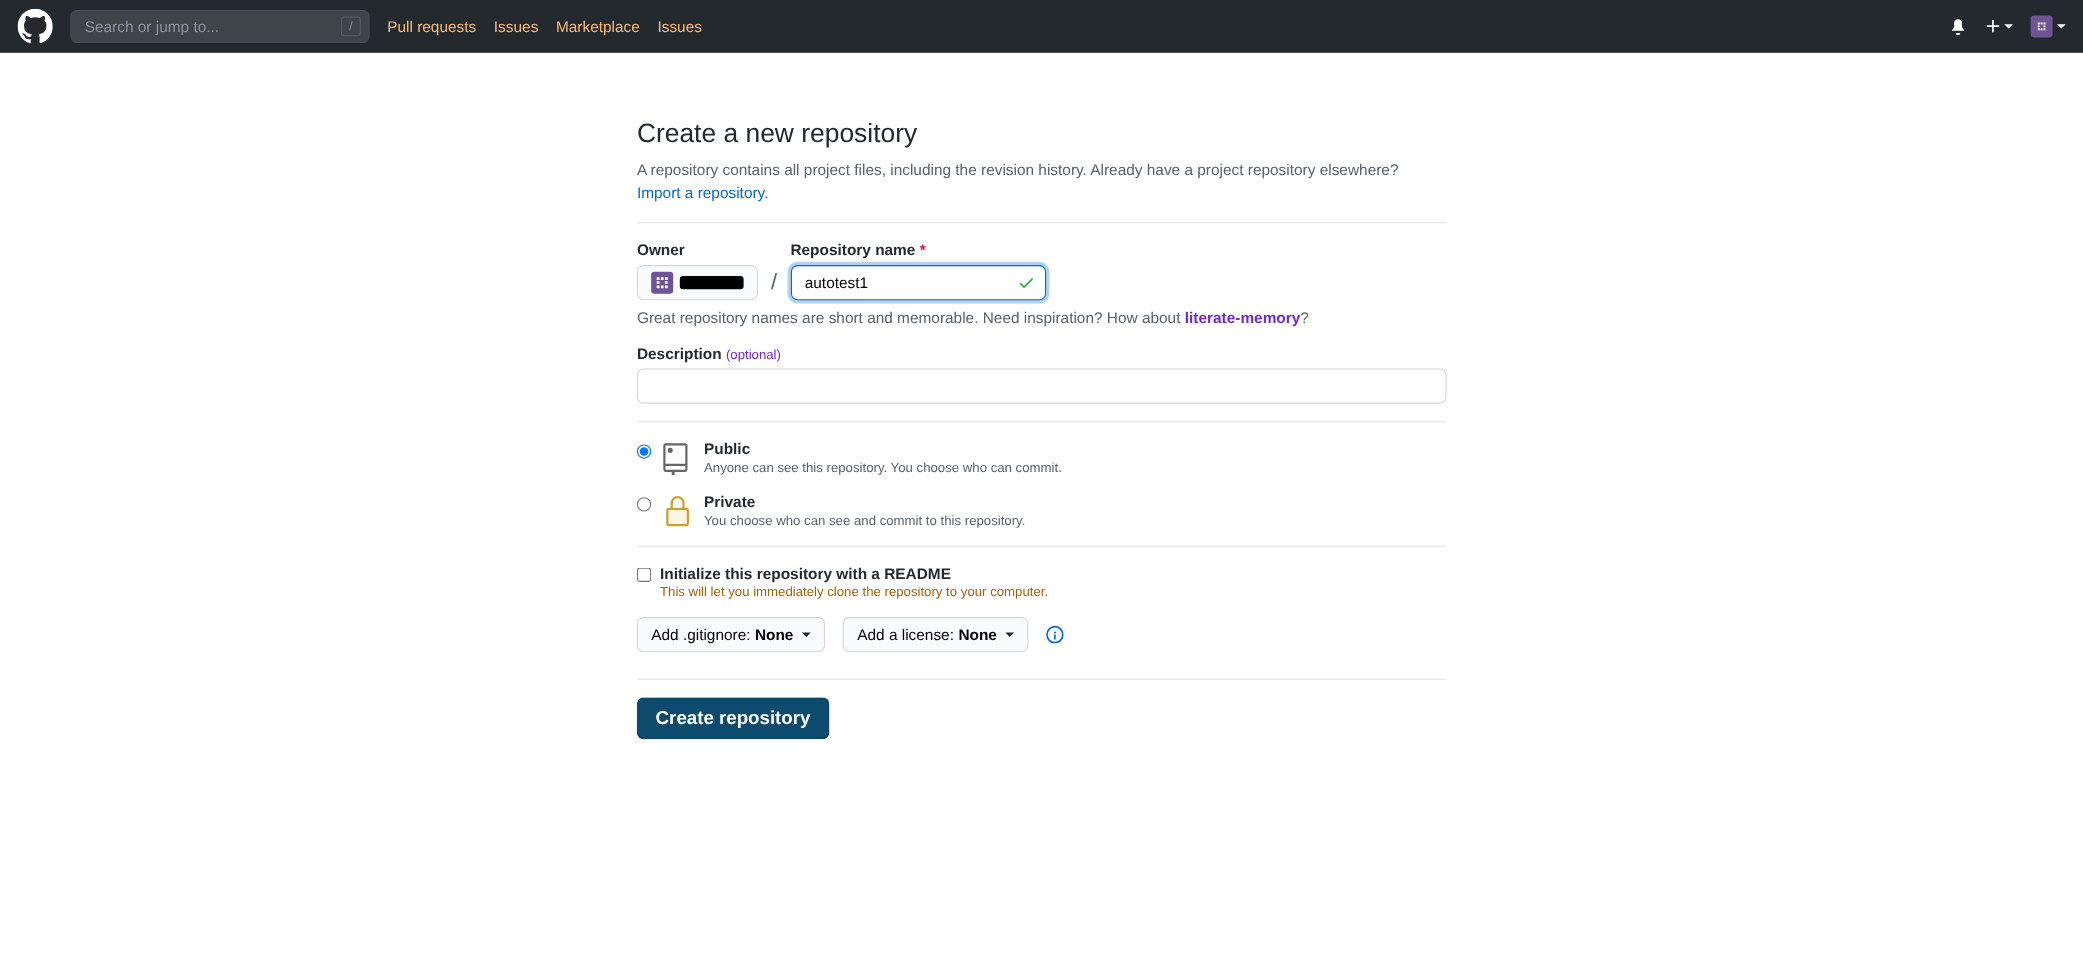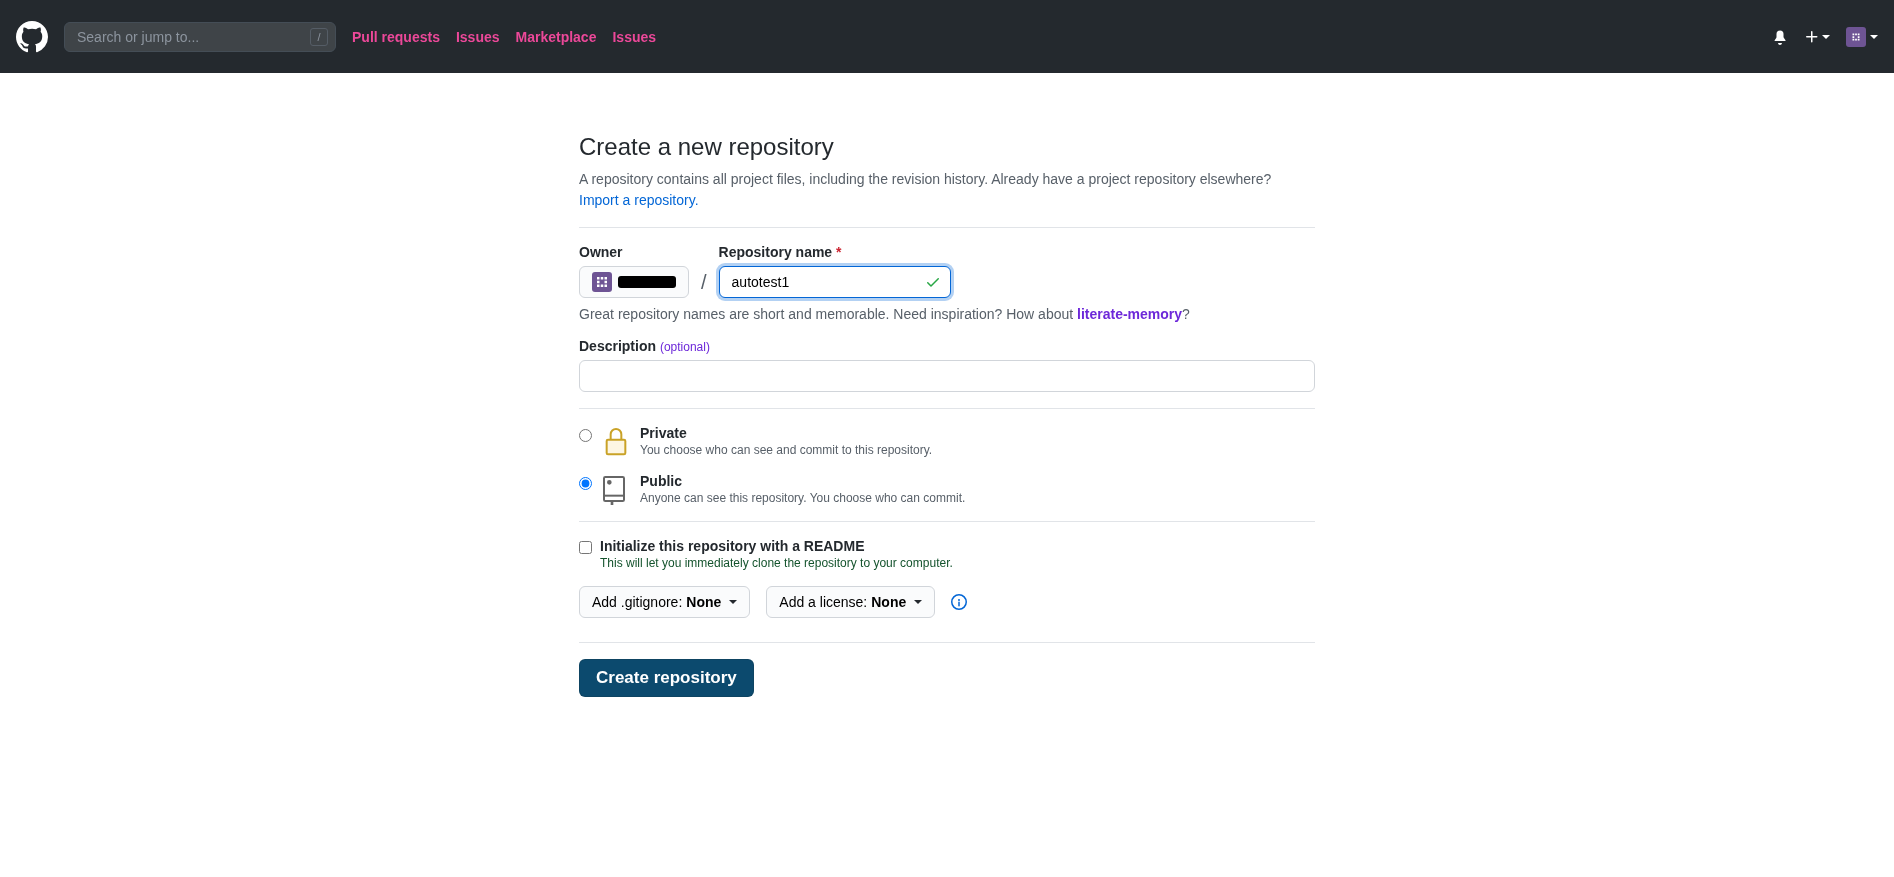--- a/index.html
+++ b/index.html
@@ -1,26 +1,26 @@
 <!DOCTYPE html>
 <html><head>
   <meta charset="utf-8">
   <style>
     * { box-sizing: border-box; margin: 0; padding: 0; }
     body { font-family: -apple-system, BlinkMacSystemFont, "Segoe UI", Helvetica, Arial, sans-serif; font-size: 14px; color: #24292e; background: #fff; }
     
     
-    .header { background: #24292e; height: 73px; display: flex; align-items: center; padding: 0 16px; }
+    .header { background: #24292e; height: 48px; display: flex; align-items: center; padding: 0 16px; }
     .logo { width: 32px; height: 32px; fill: #fff; margin-right: 16px; cursor: pointer; }
     .search-wrap { position: relative; margin-right: 16px; }
     .search-input { background: #3f4448; border: 1px solid #444d56; border-radius: 6px; padding: 6px 30px 6px 12px; width: 272px; color: #fff; font-size: 14px; outline: none; }
     .search-input::placeholder { color: #8c949e; }
     .search-slash { position: absolute; right: 8px; top: 50%; transform: translateY(-50%); border: 1px solid #555d66; border-radius: 3px; width: 18px; height: 18px; display: flex; align-items: center; justify-content: center; font-size: 11px; color: #8c949e; }
     .nav { display: flex; gap: 16px; }
-    .nav a { color: #ec4899; text-decoration: none; font-weight: 700; font-size: 14px; }
+    .nav a { color: #fdba74; text-decoration: none; font-weight: 400; font-size: 14px; }
     .header-right { margin-left: auto; display: flex; align-items: center; gap: 16px; }
     .header-icon { fill: #fff; width: 16px; height: 16px; cursor: pointer; }
     .plus-dropdown { display: flex; align-items: center; gap: 2px; cursor: pointer; }
     .caret-down { width: 0; height: 0; border-left: 4px solid transparent; border-right: 4px solid transparent; border-top: 4px solid #fff; }
     .avatar { width: 20px; height: 20px; background: #6e5494; border-radius: 3px; display: flex; align-items: center; justify-content: center; cursor: pointer; }
     .avatar-wrap { display: flex; align-items: center; gap: 4px; cursor: pointer; }
     
     
     .container { max-width: 768px; margin: 0 auto; padding: 60px 16px; }
     h1 { font-size: 24px; font-weight: 400; margin-bottom: 8px; }
@@ -54,21 +54,21 @@
     .radio-row input[type=radio] { margin-top: 4px; }
     .vis-icon { width: 32px; height: 32px; flex-shrink: 0; }
     .vis-text strong { display: block; font-size: 14px; }
     .vis-text span { color: #586069; font-size: 12px; }
     
     .skip-note { color: #586069; font-size: 14px; margin-bottom: 16px; }
     
     .checkbox-row { display: flex; align-items: flex-start; gap: 8px; margin-bottom: 16px; }
     .checkbox-row input { margin-top: 3px; }
     .checkbox-text strong { display: block; font-size: 14px; }
-    .checkbox-text span { color: #14532d; font-size: 12px; }
+    .checkbox-text span { color: #a16207; font-size: 12px; }
     
     .btn-row { display: flex; align-items: center; gap: 16px; }
     .select-btn { background: #fafbfc; border: 1px solid #d1d5da; border-radius: 6px; padding: 5px 12px; font-size: 14px; cursor: pointer; display: inline-flex; align-items: center; gap: 4px; height: 32px; }
     .select-btn .caret { width: 0; height: 0; border-left: 4px solid transparent; border-right: 4px solid transparent; border-top: 4px solid #24292e; margin-left: 4px; }
     .info-icon { fill: #0366d6; width: 16px; height: 16px; }
     
     .btn-primary { background: #0c4a6e; color: #fff; border: 1px solid rgba(27,31,35,0.15); border-radius: 6px; padding: 8px 16px; font-size: 17px; font-weight: 600; cursor: pointer; }
   </style>
 </head>
 <body>
@@ -153,42 +153,42 @@
     <label class="form-label">
       <span>Description</span>
       <span class="optional">(optional)</span>
     </label>
   </div>
   <input class="desc-input" value="" style="">
 
   <hr class="divider">
 
   <div class="radio-row">
-    <input type="radio" name="vis" style="">
-    <svg class="vis-icon" viewBox="0 0 24 24" fill="none" stroke="#c9a227" stroke-width="1.5">
-        <rect x="5" y="11" width="14" height="11" rx="1" fill="#fdf6e3"></rect>
-        <path d="M8 11V7a4 4 0 018 0v4"></path>
-      </svg>
-    <div class="vis-text">
-      <strong>Private</strong>
-      <span>You choose who can see and commit to this repository.</span>
-    </div>
-  </div>
-
-  <div class="radio-row">
     <input type="radio" name="vis" checked="" style="">
     <svg class="vis-icon" viewBox="0 0 24 24" fill="none" stroke="#666" stroke-width="1.5">
         <rect x="3" y="3" width="15" height="18" rx="1"></rect>
         <circle cx="7" cy="7" r="1" fill="#666"></circle>
         <line x1="3" y1="17" x2="18" y2="17"></line>
         <line x1="9" y1="21" x2="9" y2="24" stroke-width="2"></line>
       </svg>
     <div class="vis-text">
       <strong>Public</strong>
       <span>Anyone can see this repository. You choose who can commit.</span>
+    </div>
+  </div>
+
+  <div class="radio-row">
+    <input type="radio" name="vis" style="">
+    <svg class="vis-icon" viewBox="0 0 24 24" fill="none" stroke="#c9a227" stroke-width="1.5">
+        <rect x="5" y="11" width="14" height="11" rx="1" fill="#fdf6e3"></rect>
+        <path d="M8 11V7a4 4 0 018 0v4"></path>
+      </svg>
+    <div class="vis-text">
+      <strong>Private</strong>
+      <span>You choose who can see and commit to this repository.</span>
     </div>
   </div>
 
   <hr class="divider">
 
 
   <div class="checkbox-row">
     <input type="checkbox" style="">
     <div class="checkbox-text">
       <strong>Initialize this repository with a README</strong>

